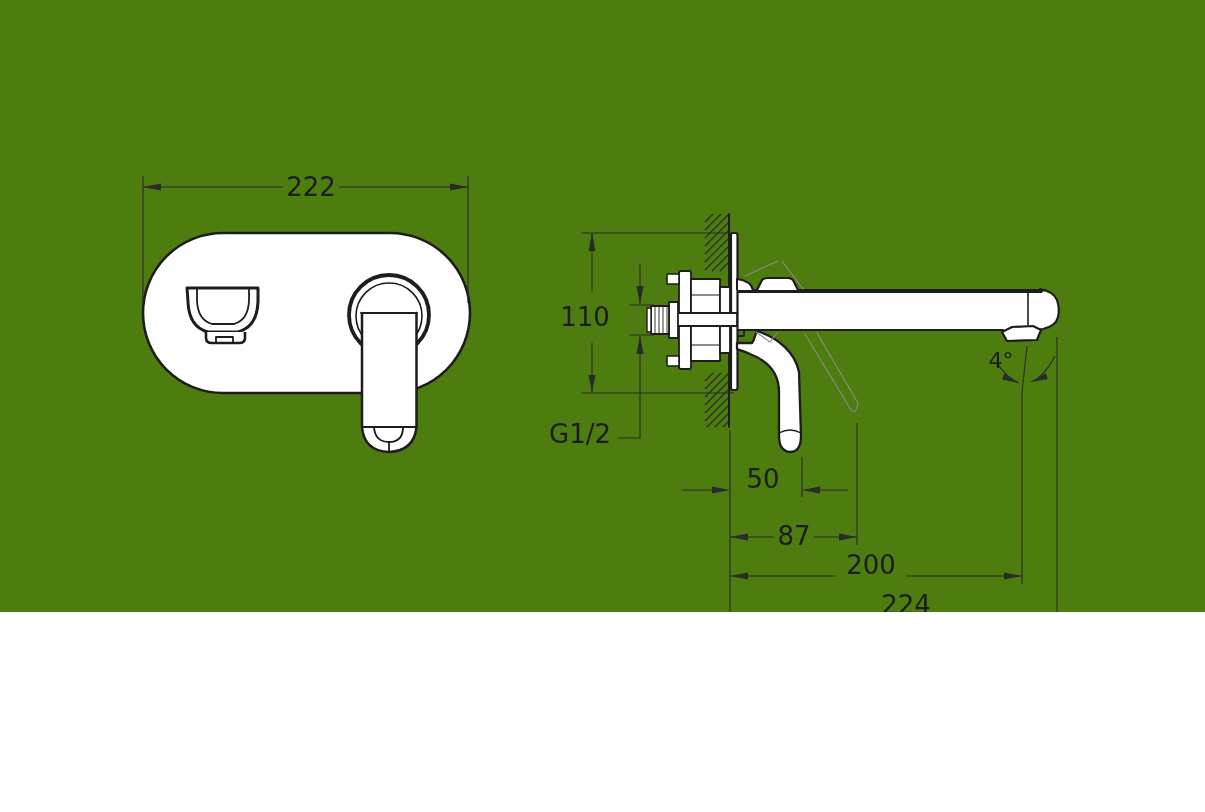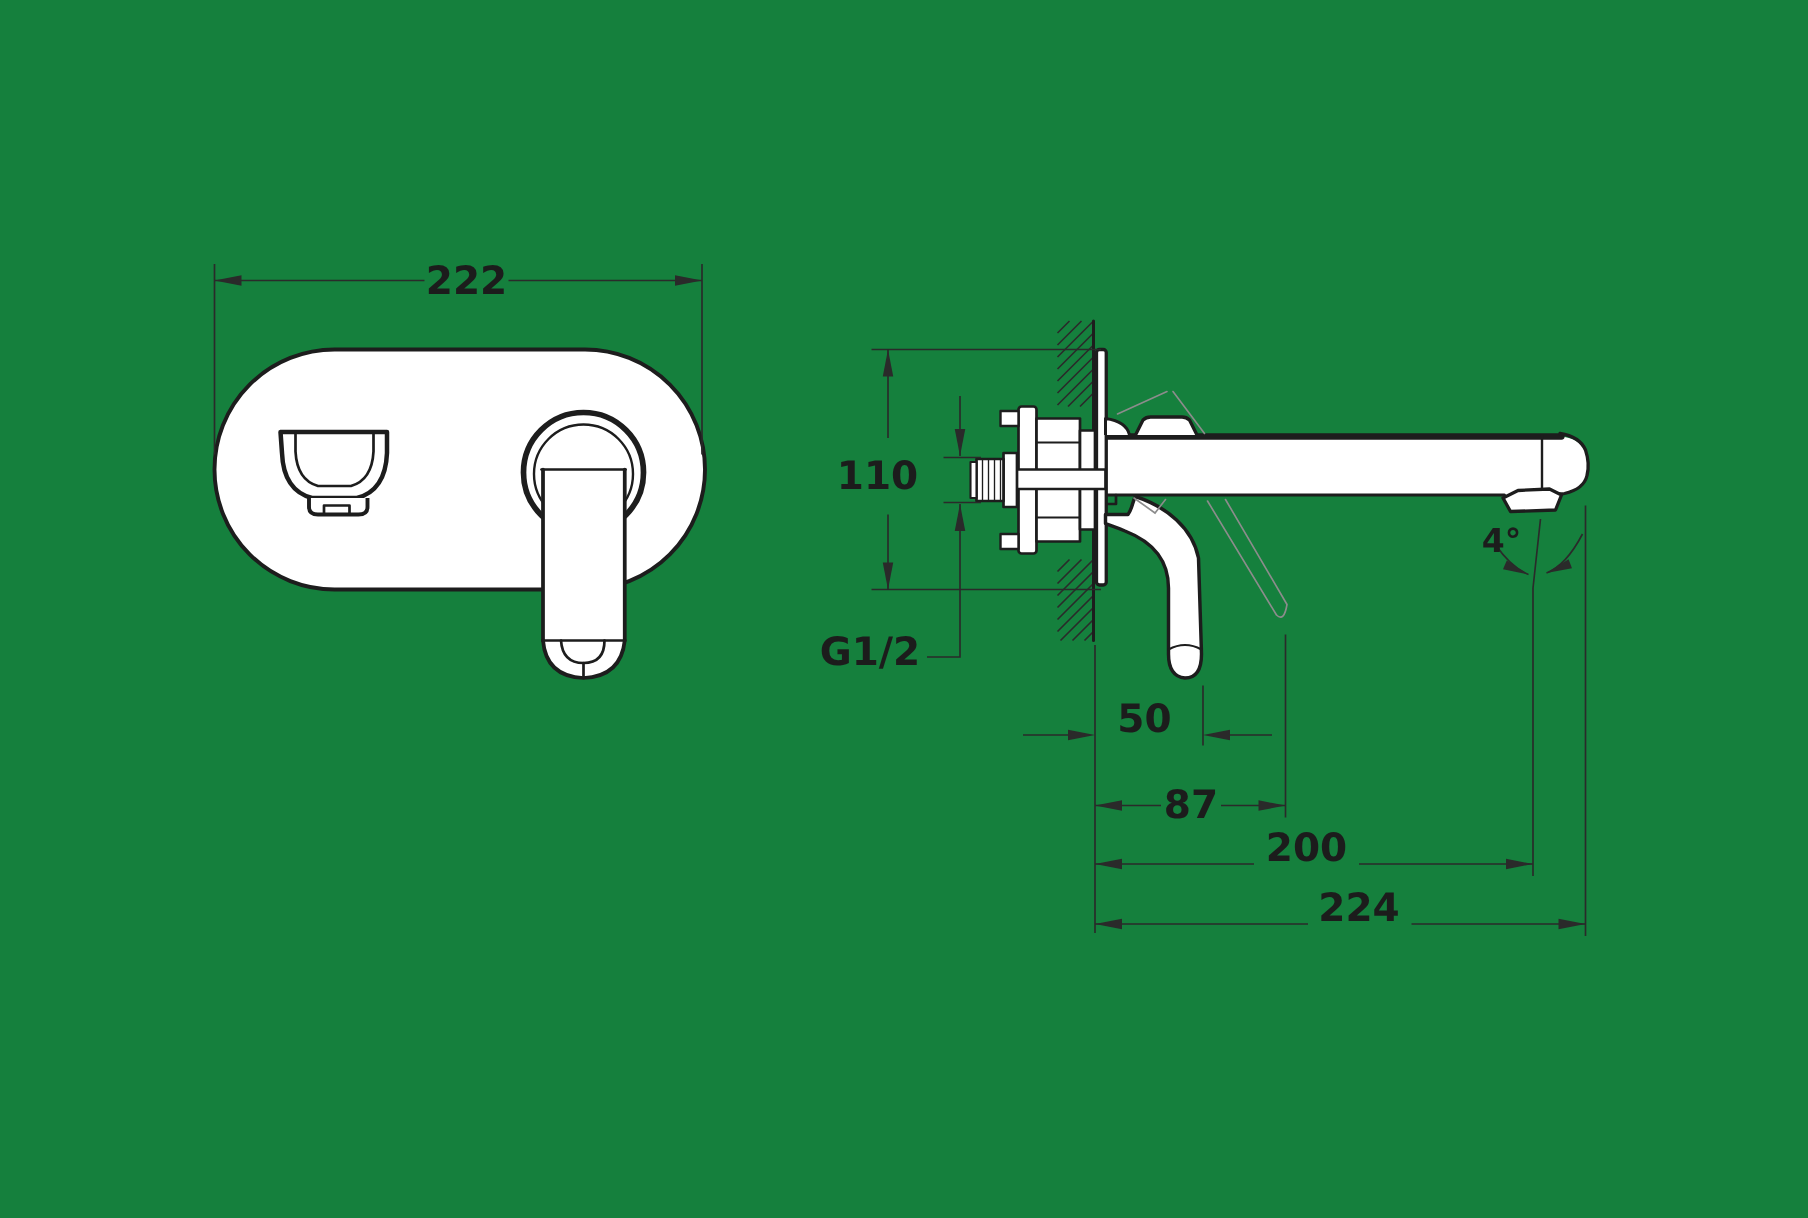--- a/index.html
+++ b/index.html
@@ -1,17 +1,17 @@
 <!DOCTYPE html>
 <html><head>
 <meta charset="utf-8">
 <style>
   html,body{margin:0;padding:0;background:#ffffff;}
-  .stage{position:relative;width:1205px;height:812px;background:#15803d;overflow:hidden;
-         font-family:"DejaVu Sans","Liberation Sans",sans-serif;font-weight:bold;}
+  .stage{position:relative;width:1205px;height:612px;background:#4d7c0f;overflow:hidden;
+         font-family:"DejaVu Sans","Liberation Sans",sans-serif;}
   svg text{font-family:"DejaVu Sans","Liberation Sans",sans-serif;fill:#1c1c1c;}
   .dim-text{font-size:26px;}
   .angle-text{font-size:22px;}
   .obj{stroke:#1d1d1d;fill:none;stroke-linecap:round;stroke-linejoin:round;}
   .objf{stroke:#1d1d1d;fill:#ffffff;stroke-linejoin:round;}
   .thin{stroke:#2a2a2a;stroke-width:1.1;fill:none;}
   .phantom{stroke:#8c8c8c;stroke-width:1.1;fill:none;stroke-linecap:round;}
   .arrow{fill:#2a2a2a;stroke:none;}
   .hatch{stroke:#2a2a2a;stroke-width:1.1;}
 </style>

